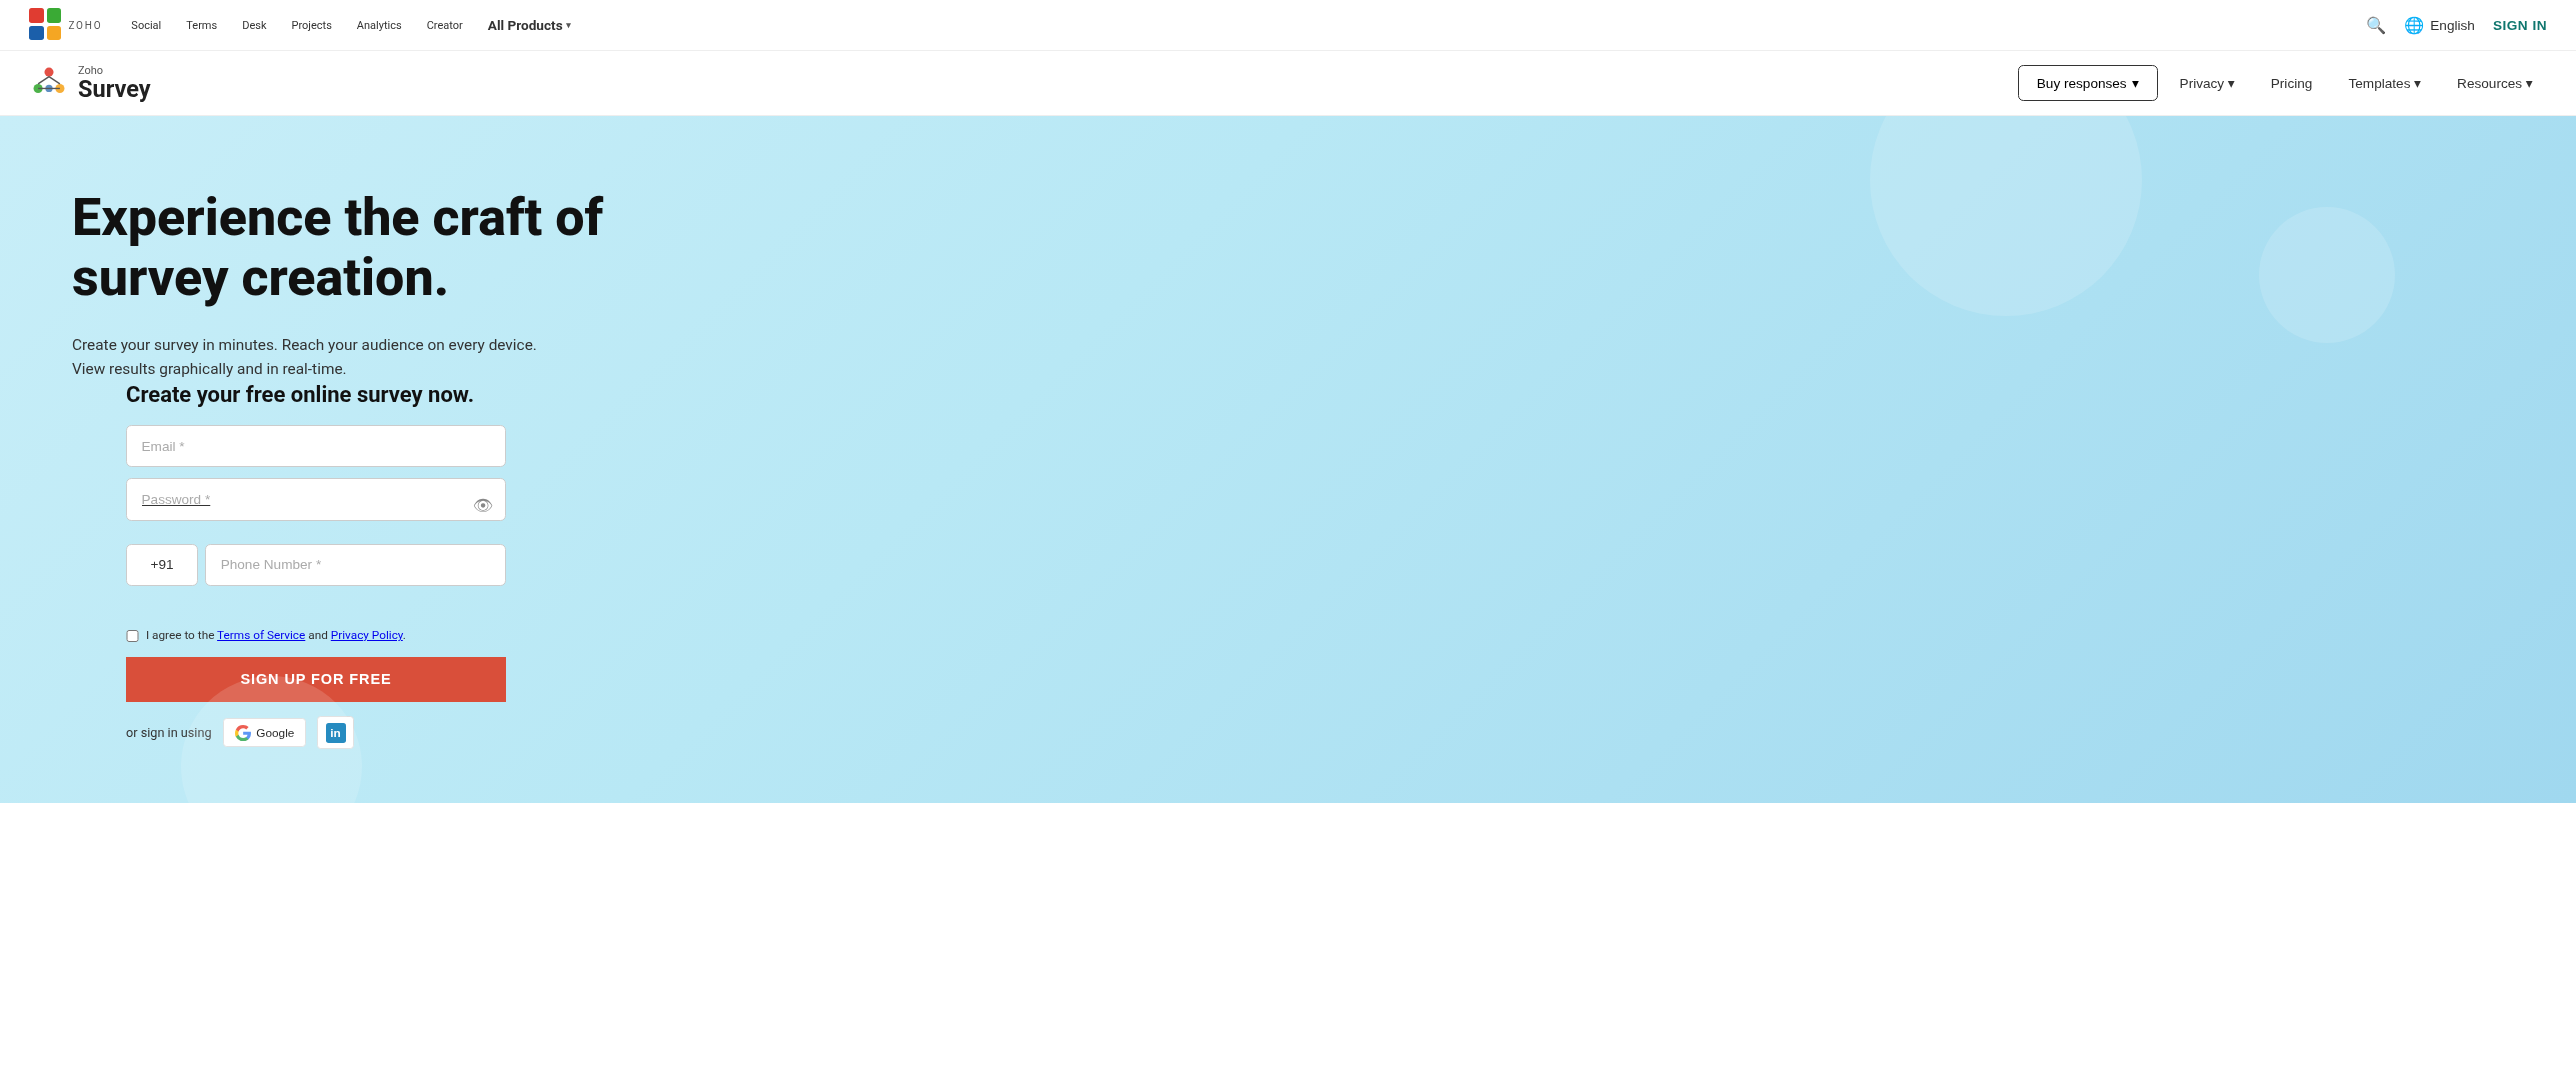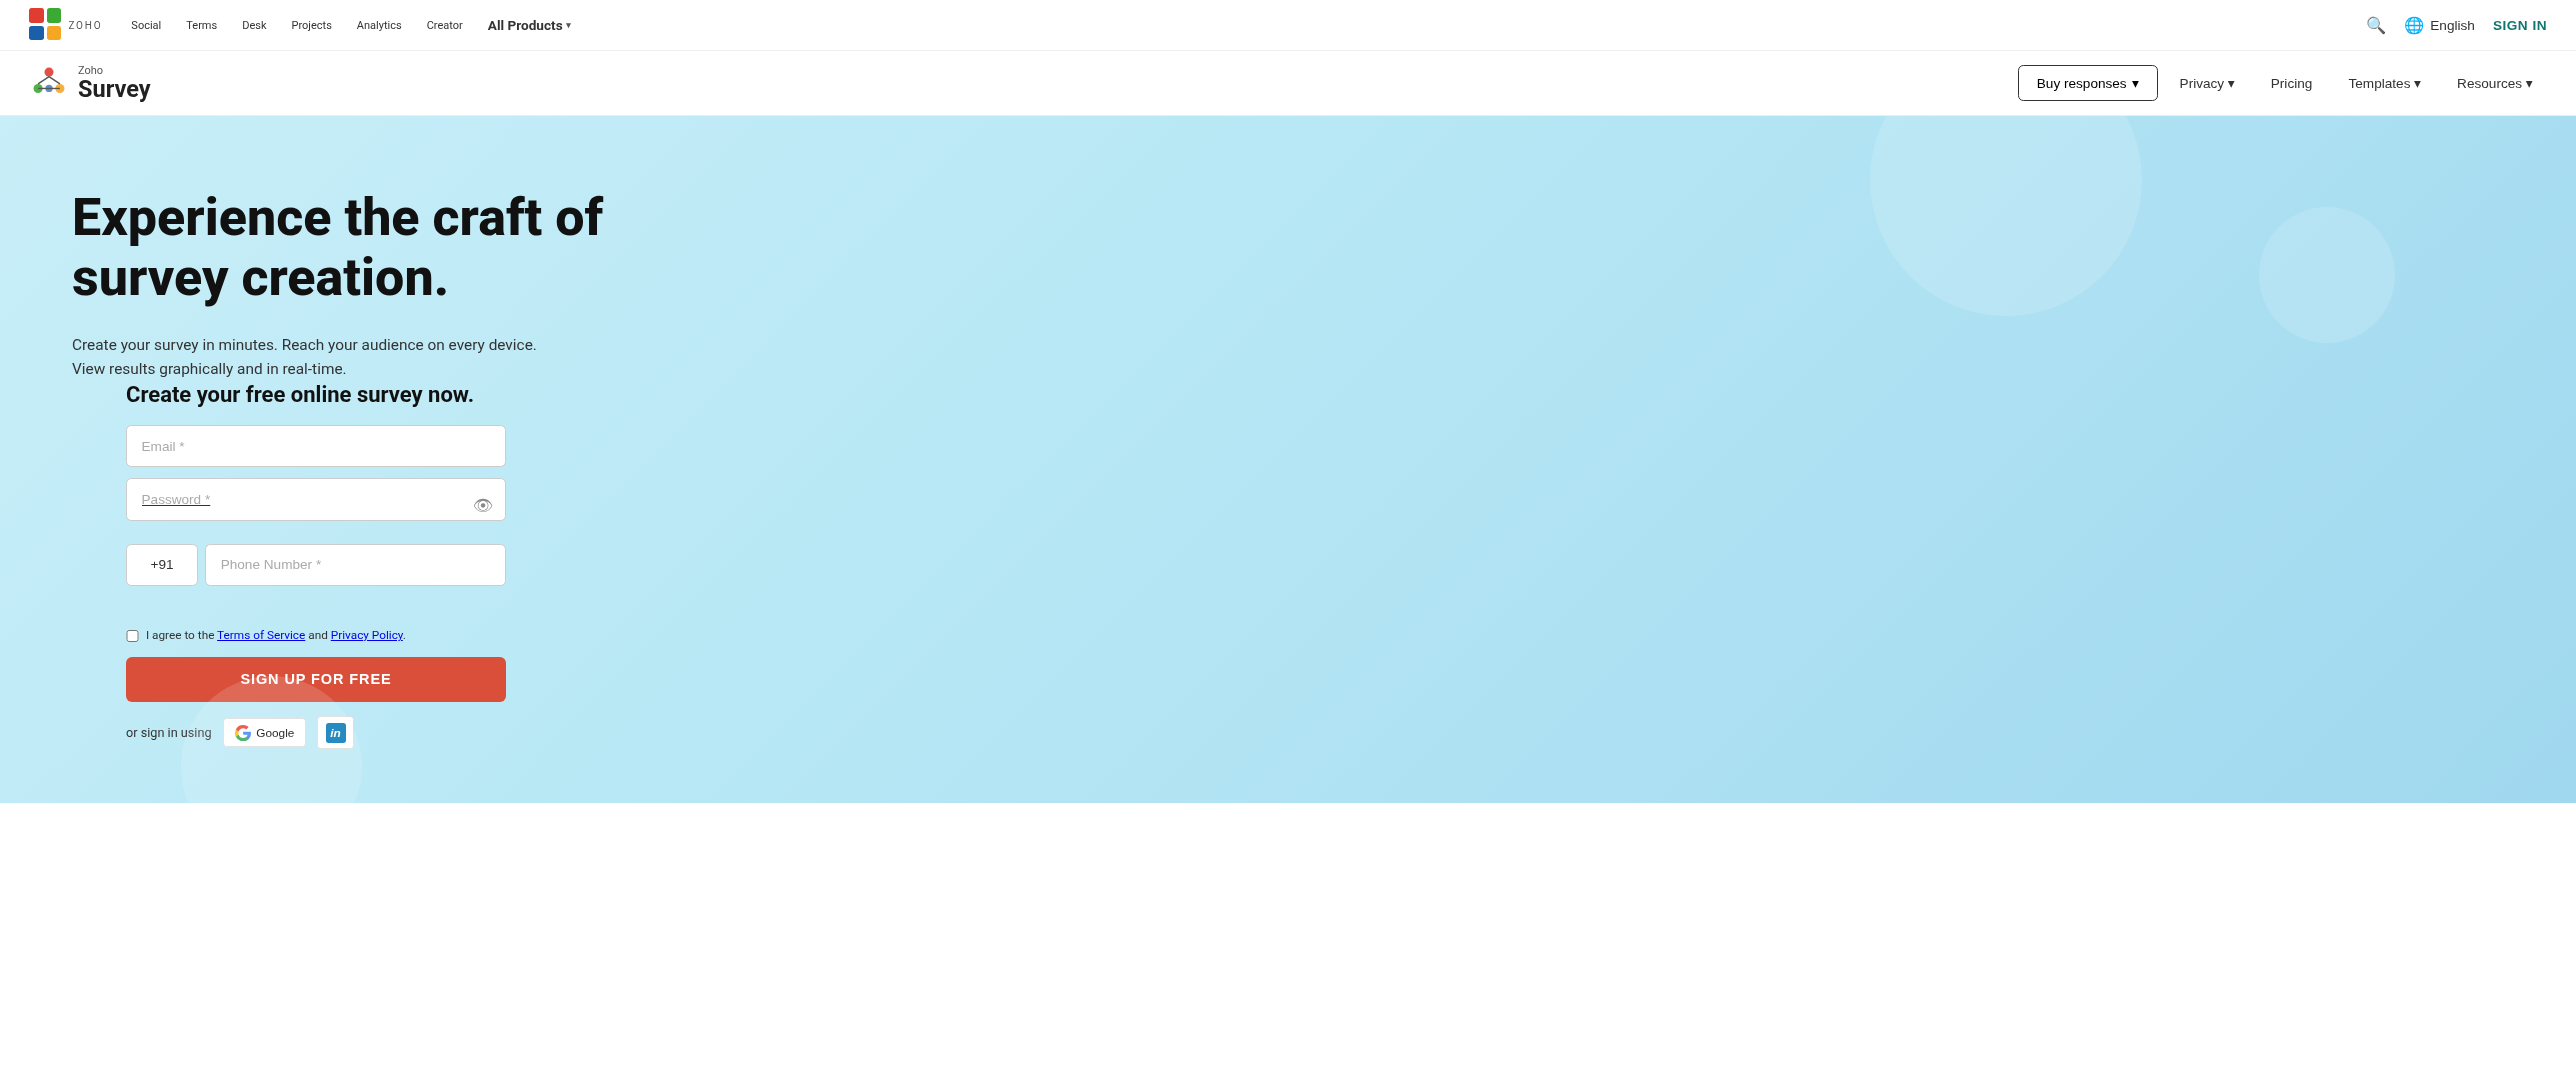--- a/index.html
+++ b/index.html
@@ -268,21 +268,21 @@
     .terms-link {
       color: #0000ee;
       text-decoration: underline;
     }
 
     .signup-btn {
       width: 100%;
       background: #d94f3a;
       color: #fff;
       border: none;
-      border-radius: 6px;
+      border-radius: 0;
       padding: 14.5px;
       font-size: 14.5px;
       font-weight: 700;
       letter-spacing: 0.9px;
       cursor: pointer;
       margin-bottom: 14.5px;
       text-transform: uppercase;
     }
 
     .signin-using-row {
@@ -456,20 +456,20 @@
         <span>or sign in using</span>
         <button class="social-btn">
           <svg class="google-g" viewBox="0 0 18 18" xmlns="http://www.w3.org/2000/svg">
             <path d="M17.64 9.2c0-.637-.057-1.251-.164-1.84H9v3.481h4.844c-.209 1.125-.843 2.078-1.796 2.717v2.258h2.908c1.702-1.567 2.684-3.875 2.684-6.615z" fill="#4285F4"></path>
             <path d="M9 18c2.43 0 4.467-.806 5.956-2.184l-2.908-2.258c-.806.54-1.837.86-3.048.86-2.344 0-4.328-1.584-5.036-3.711H.957v2.332A8.997 8.997 0 009 18z" fill="#34A853"></path>
             <path d="M3.964 10.707A5.41 5.41 0 013.682 9c0-.593.102-1.17.282-1.707V4.961H.957A8.996 8.996 0 000 9c0 1.452.348 2.827.957 4.039l3.007-2.332z" fill="#FBBC05"></path>
             <path d="M9 3.58c1.321 0 2.508.454 3.44 1.345l2.582-2.58C13.463.891 11.426 0 9 0A8.997 8.997 0 00.957 4.961L3.964 7.293C4.672 5.166 6.656 3.58 9 3.58z" fill="#EA4335"></path>
           </svg>
           <span>Google</span>
         </button>
-        <button class="social-btn" style="padding: 5.4px 7.2px; font-style: italic;">
+        <button class="social-btn" style="padding: 5.4px 7.2px;">
           <div class="linkedin-icon">in</div>
         </button>
       </div>
     </div>
   </div>
 </section>
 
 
 </body></html>

